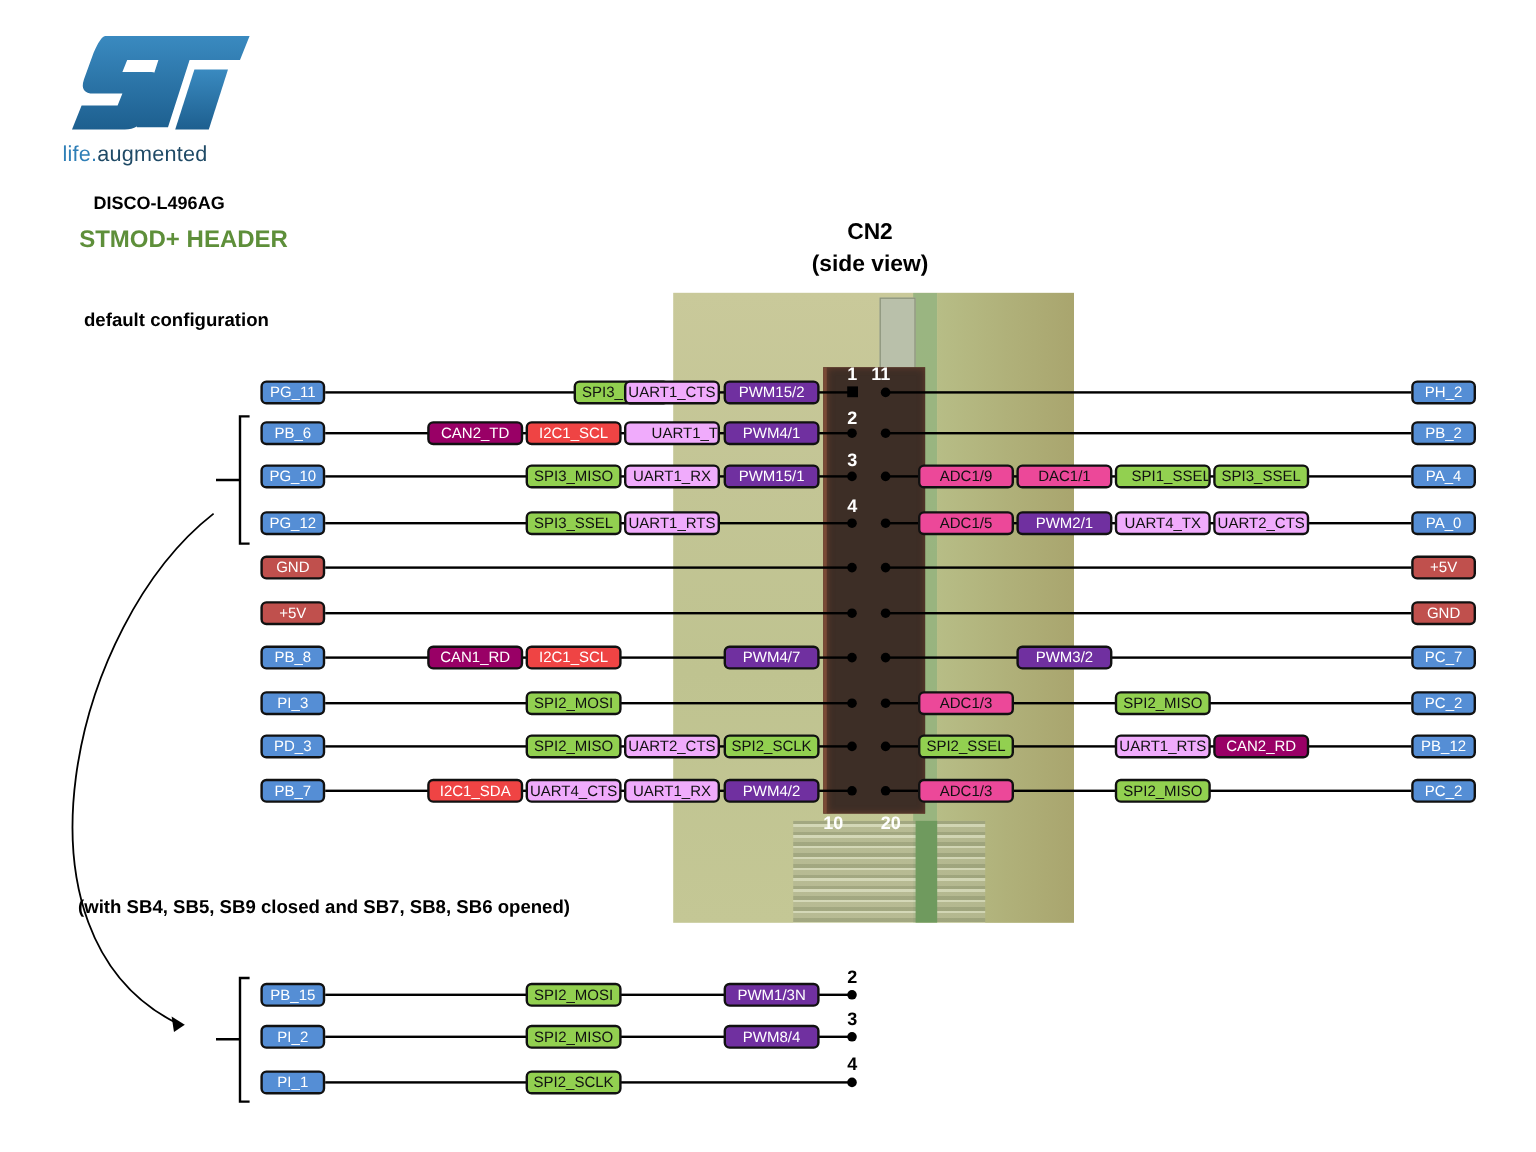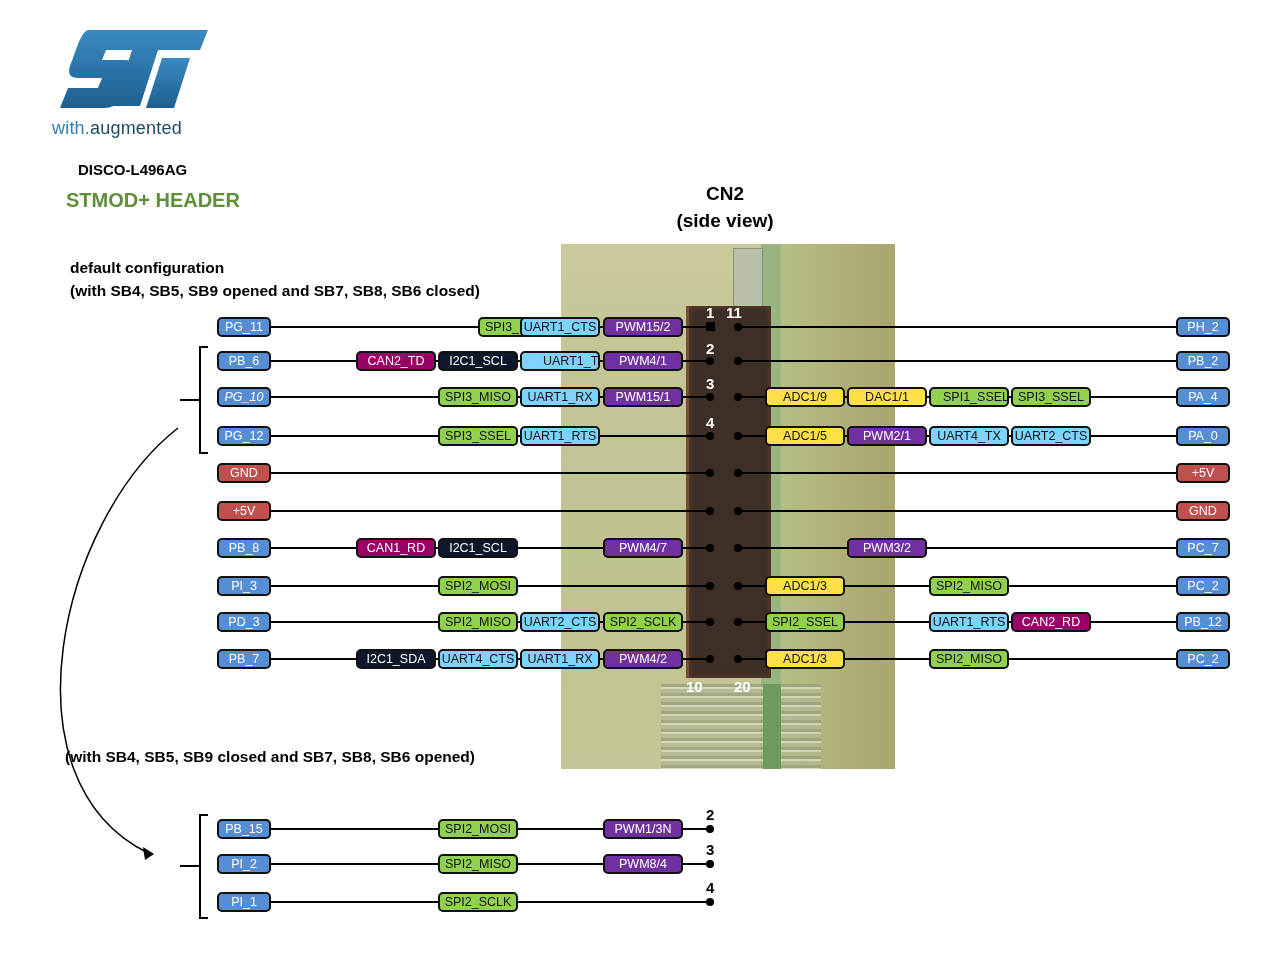--- a/index.html
+++ b/index.html
@@ -22,54 +22,53 @@
   .photo .gbar{position:absolute;left:202px;top:440px;width:18px;height:85px;background:#6f9a5e;}
   .pinnum{position:absolute;color:#fff;font-weight:bold;font-size:15px;font-family:"Liberation Sans",sans-serif;}
   .wire{position:absolute;height:2px;background:#000;}
   .dot{position:absolute;width:8px;height:8px;border-radius:50%;background:#000;}
   .sq{position:absolute;width:9px;height:9px;background:#000;}
   .box{position:absolute;height:20px;border:2px solid #111;border-radius:5px;box-sizing:border-box;
        font-size:12.5px;line-height:16px;text-align:center;font-family:"Liberation Sans",sans-serif;white-space:nowrap;overflow:hidden;}
   .pin{background:#558ed5;color:#fff;width:54px;}
   .pwr{background:#c0504d;color:#fff;width:54px;}
   .spi{background:#92d050;color:#111;width:80px;}
-  .uart{background:#7dd3fc;color:#111;width:80px;}
+  .uart{background:#f0abfc;color:#111;width:80px;}
   .pwm{background:#7030a0;color:#fff;width:80px;}
-  .adc{background:#fde047;color:#111;width:80px;}
+  .adc{background:#ec4899;color:#111;width:80px;}
   .can{background:#990066;color:#fff;width:80px;}
-  .i2c{background:#0f172a;color:#fff;width:80px;}
+  .i2c{background:#ef4444;color:#fff;width:80px;}
   .lbl{position:absolute;font-weight:bold;font-size:15px;color:#000;font-family:"Liberation Sans",sans-serif;}
   svg.over{position:absolute;left:0;top:0;}
 </style>
 </head>
 <body>
 
 <svg class="abs" style="left:58px;top:28px" width="152" height="86" viewBox="0 0 152 86">
   <defs>
     <linearGradient id="stg" x1="0" y1="0" x2="0" y2="1">
       <stop offset="0" stop-color="#3a8ac0"></stop>
       <stop offset="1" stop-color="#1d5f8f"></stop>
     </linearGradient>
   </defs>
   <path d="M30 2 L150 2 L142 22 L100 22 L82 78 L56 78 L74 22 L48 22 L44 32 L68 32 Q76 32 72 44 L62 70 Q58 80 46 80 L2 80 L10 60 L40 60 L44 50 L20 50 Q8 50 12 38 L20 16 Q26 2 30 2 Z" fill="url(#stg)"></path>
   <path d="M104 30 L132 30 L116 80 L88 80 Z" fill="url(#stg)"></path>
 </svg>
-<div class="logo-text"><span>with</span><span>.</span><span class="aug">augmented</span></div>
+<div class="logo-text"><span>life</span><span>.</span><span class="aug">augmented</span></div>
 
 <div class="board-title">DISCO-L496AG</div>
 <div class="header-title">STMOD+ HEADER</div>
 
 <div class="cn-title">
   <div>CN2</div>
   <div>(side view)</div>
 </div>
 
 <div class="cfg" style="left:70px;top:256px">
   <div>default configuration</div>
-  <div>(with SB4, SB5, SB9 opened and SB7, SB8, SB6 closed)</div>
 </div>
 <div class="cfg" style="left:65px;top:745px">
   <div>(with SB4, SB5, SB9 closed and SB7, SB8, SB6 opened)</div>
 </div>
 
 <div class="photo">
   <div class="greenstrip"></div>
   <div class="tan"></div>
   <div class="bracket"></div>
   <div class="conn"></div>
@@ -101,21 +100,21 @@
     <div class="box pwm" style="left: 603px; top: 317px;">PWM15/2</div>
     <div class="wire" style="left: 271px; width: 439px; top: 360px;"></div>
     <div class="dot" style="left: 706px; top: 357px;"></div>
     <div class="box pin" style="left: 217px; top: 351px;">PB_6</div>
     <div class="box can" style="left: 356px; top: 351px;">CAN2_TD</div>
     <div class="box i2c" style="left: 438px; top: 351px;">I2C1_SCL</div>
     <div class="box uart" style="left: 520px; top: 351px; padding-left: 21px;">UART1_TX</div>
     <div class="box pwm" style="left: 603px; top: 351px;">PWM4/1</div>
     <div class="wire" style="left: 271px; width: 439px; top: 396px;"></div>
     <div class="dot" style="left: 706px; top: 393px;"></div>
-    <div class="box pin" style="left: 217px; top: 387px; font-style: italic;">PG_10</div>
+    <div class="box pin" style="left: 217px; top: 387px;">PG_10</div>
     <div class="box spi" style="left: 438px; top: 387px;">SPI3_MISO</div>
     <div class="box uart" style="left: 520px; top: 387px;">UART1_RX</div>
     <div class="box pwm" style="left: 603px; top: 387px;">PWM15/1</div>
     <div class="wire" style="left: 271px; width: 439px; top: 435px;"></div>
     <div class="dot" style="left: 706px; top: 432px;"></div>
     <div class="box pin" style="left: 217px; top: 426px;">PG_12</div>
     <div class="box spi" style="left: 438px; top: 426px;">SPI3_SSEL</div>
     <div class="box uart" style="left: 520px; top: 426px;">UART1_RTS</div>
     <div class="wire" style="left: 271px; width: 439px; top: 472px;"></div>
     <div class="dot" style="left: 706px; top: 469px;"></div>

